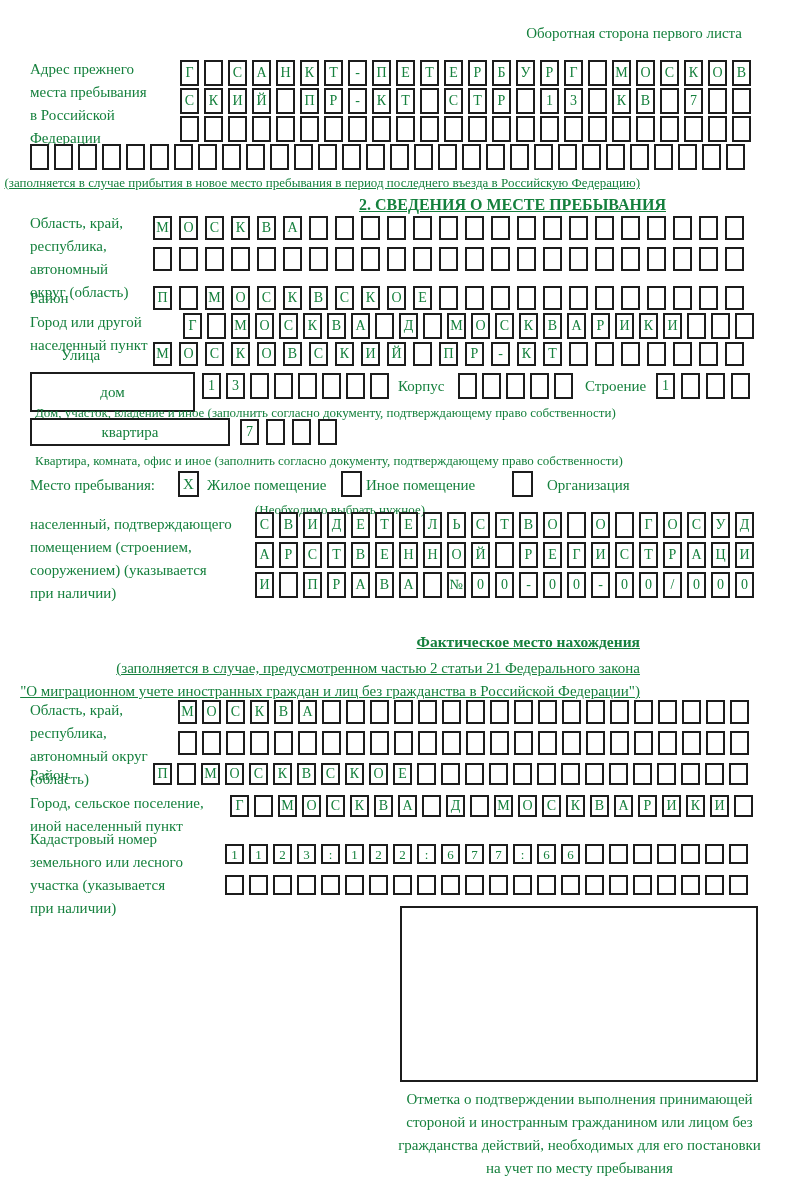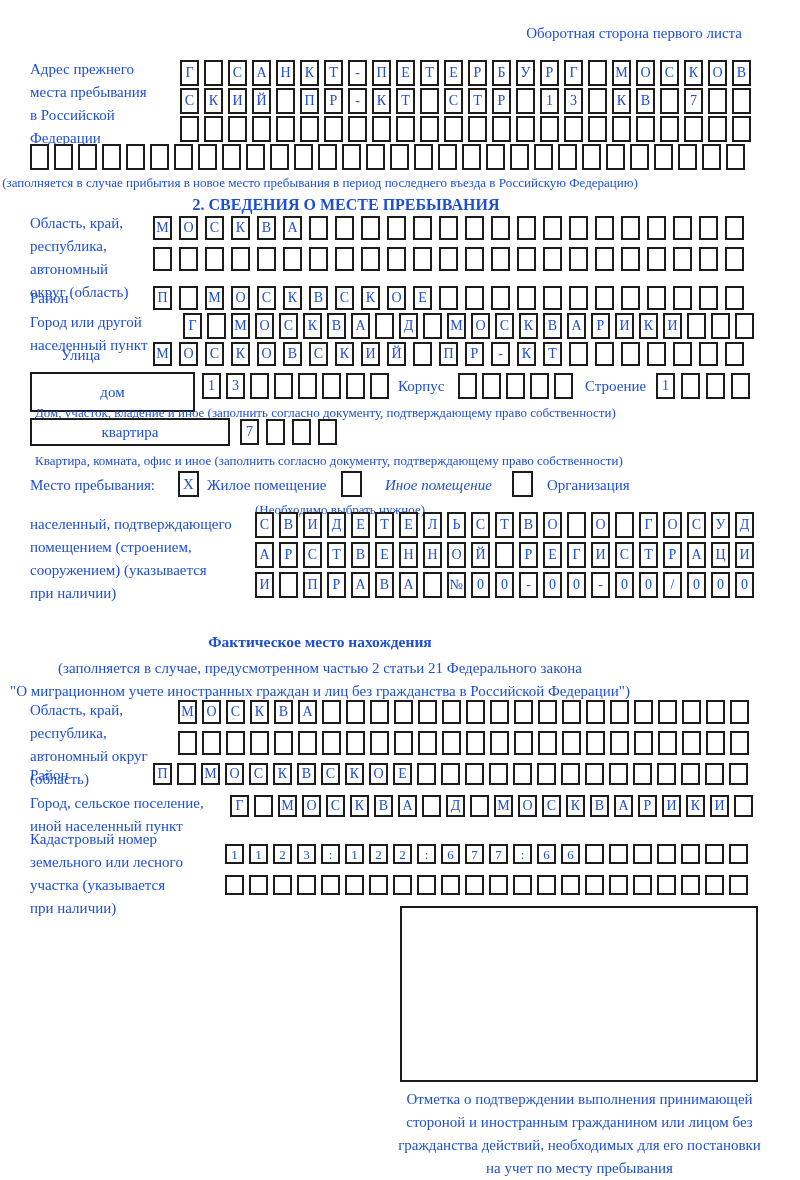--- a/index.html
+++ b/index.html
@@ -1,22 +1,22 @@
 <!DOCTYPE html>
 <html lang="ru"><head>
 <meta charset="utf-8">
 <style>
   html,body{margin:0;padding:0;background:#fff;}
   .page{position:relative;width:800px;height:1180px;background:#fff;overflow:hidden;
-        font-family:"Liberation Serif", "DejaVu Serif", serif;color:#1d4ed8;}
+        font-family:"Liberation Serif", "DejaVu Serif", serif;color:#15803d;}
   .abs{position:absolute;}
   .lbl{font-size:15px;line-height:23px;white-space:nowrap;}
   .lbl-line{font-size:15px;line-height:23px;white-space:nowrap;}
   .note{font-size:13px;line-height:21px;text-align:right;}
-  .center{text-align:center;width:640px;left:0;}
+  .center{text-align:right;width:640px;left:0;text-decoration:underline;}
   .bold{font-weight:bold;}
   .row{display:flex;gap:5px;}
   .g6{gap:6px;} .g7{gap:7px;}
   .cell{flex:0 0 auto;width:19px;height:26px;border:2px solid #1c1c1c;box-sizing:border-box;
         display:flex;align-items:center;justify-content:center;
         font-size:14px;background:#fff;line-height:1;}
   .h24 .cell{height:24px;}
   .h22 .cell{height:22px;}
   .h20 .cell{height:20px;font-size:13px;}
   .wide-box{border:2px solid #1c1c1c;box-sizing:border-box;display:flex;align-items:center;
@@ -329,21 +329,21 @@
       <span class="cell"></span>
       <span class="cell"></span>
       <span class="cell"></span>
     </div>
   <div class="abs note" style="left:35px;top:450px;">Квартира, комната, офис и иное (заполнить согласно документу, подтверждающему право собственности)</div>
 
   <div class="abs lbl" style="left:30px;top:474px;">Место пребывания:</div>
   <div class="chk" style="left:178px;top:471px;">X</div>
   <div class="abs lbl" style="left:207px;top:474px;">Жилое помещение</div>
   <div class="chk" style="left:341px;top:471px;"></div>
-  <div class="abs lbl" style="left:385px;top:474px;font-style:italic;">Иное помещение</div>
+  <div class="abs lbl" style="left:366px;top:474px;">Иное помещение</div>
   <div class="chk" style="left:512px;top:471px;"></div>
   <div class="abs lbl" style="left:547px;top:474px;">Организация</div>
   <div class="abs note" style="left:180px;top:499px;width:320px;text-align:center;">(Необходимо выбрать нужное)</div>
 
   <div class="abs" style="left:30px;top:513px;">
       <div class="lbl-line">населенный, подтверждающего</div>
       <div class="lbl-line">помещением (строением,</div>
       <div class="lbl-line">сооружением) (указывается</div>
       <div class="lbl-line">при наличии)</div>
     </div>

